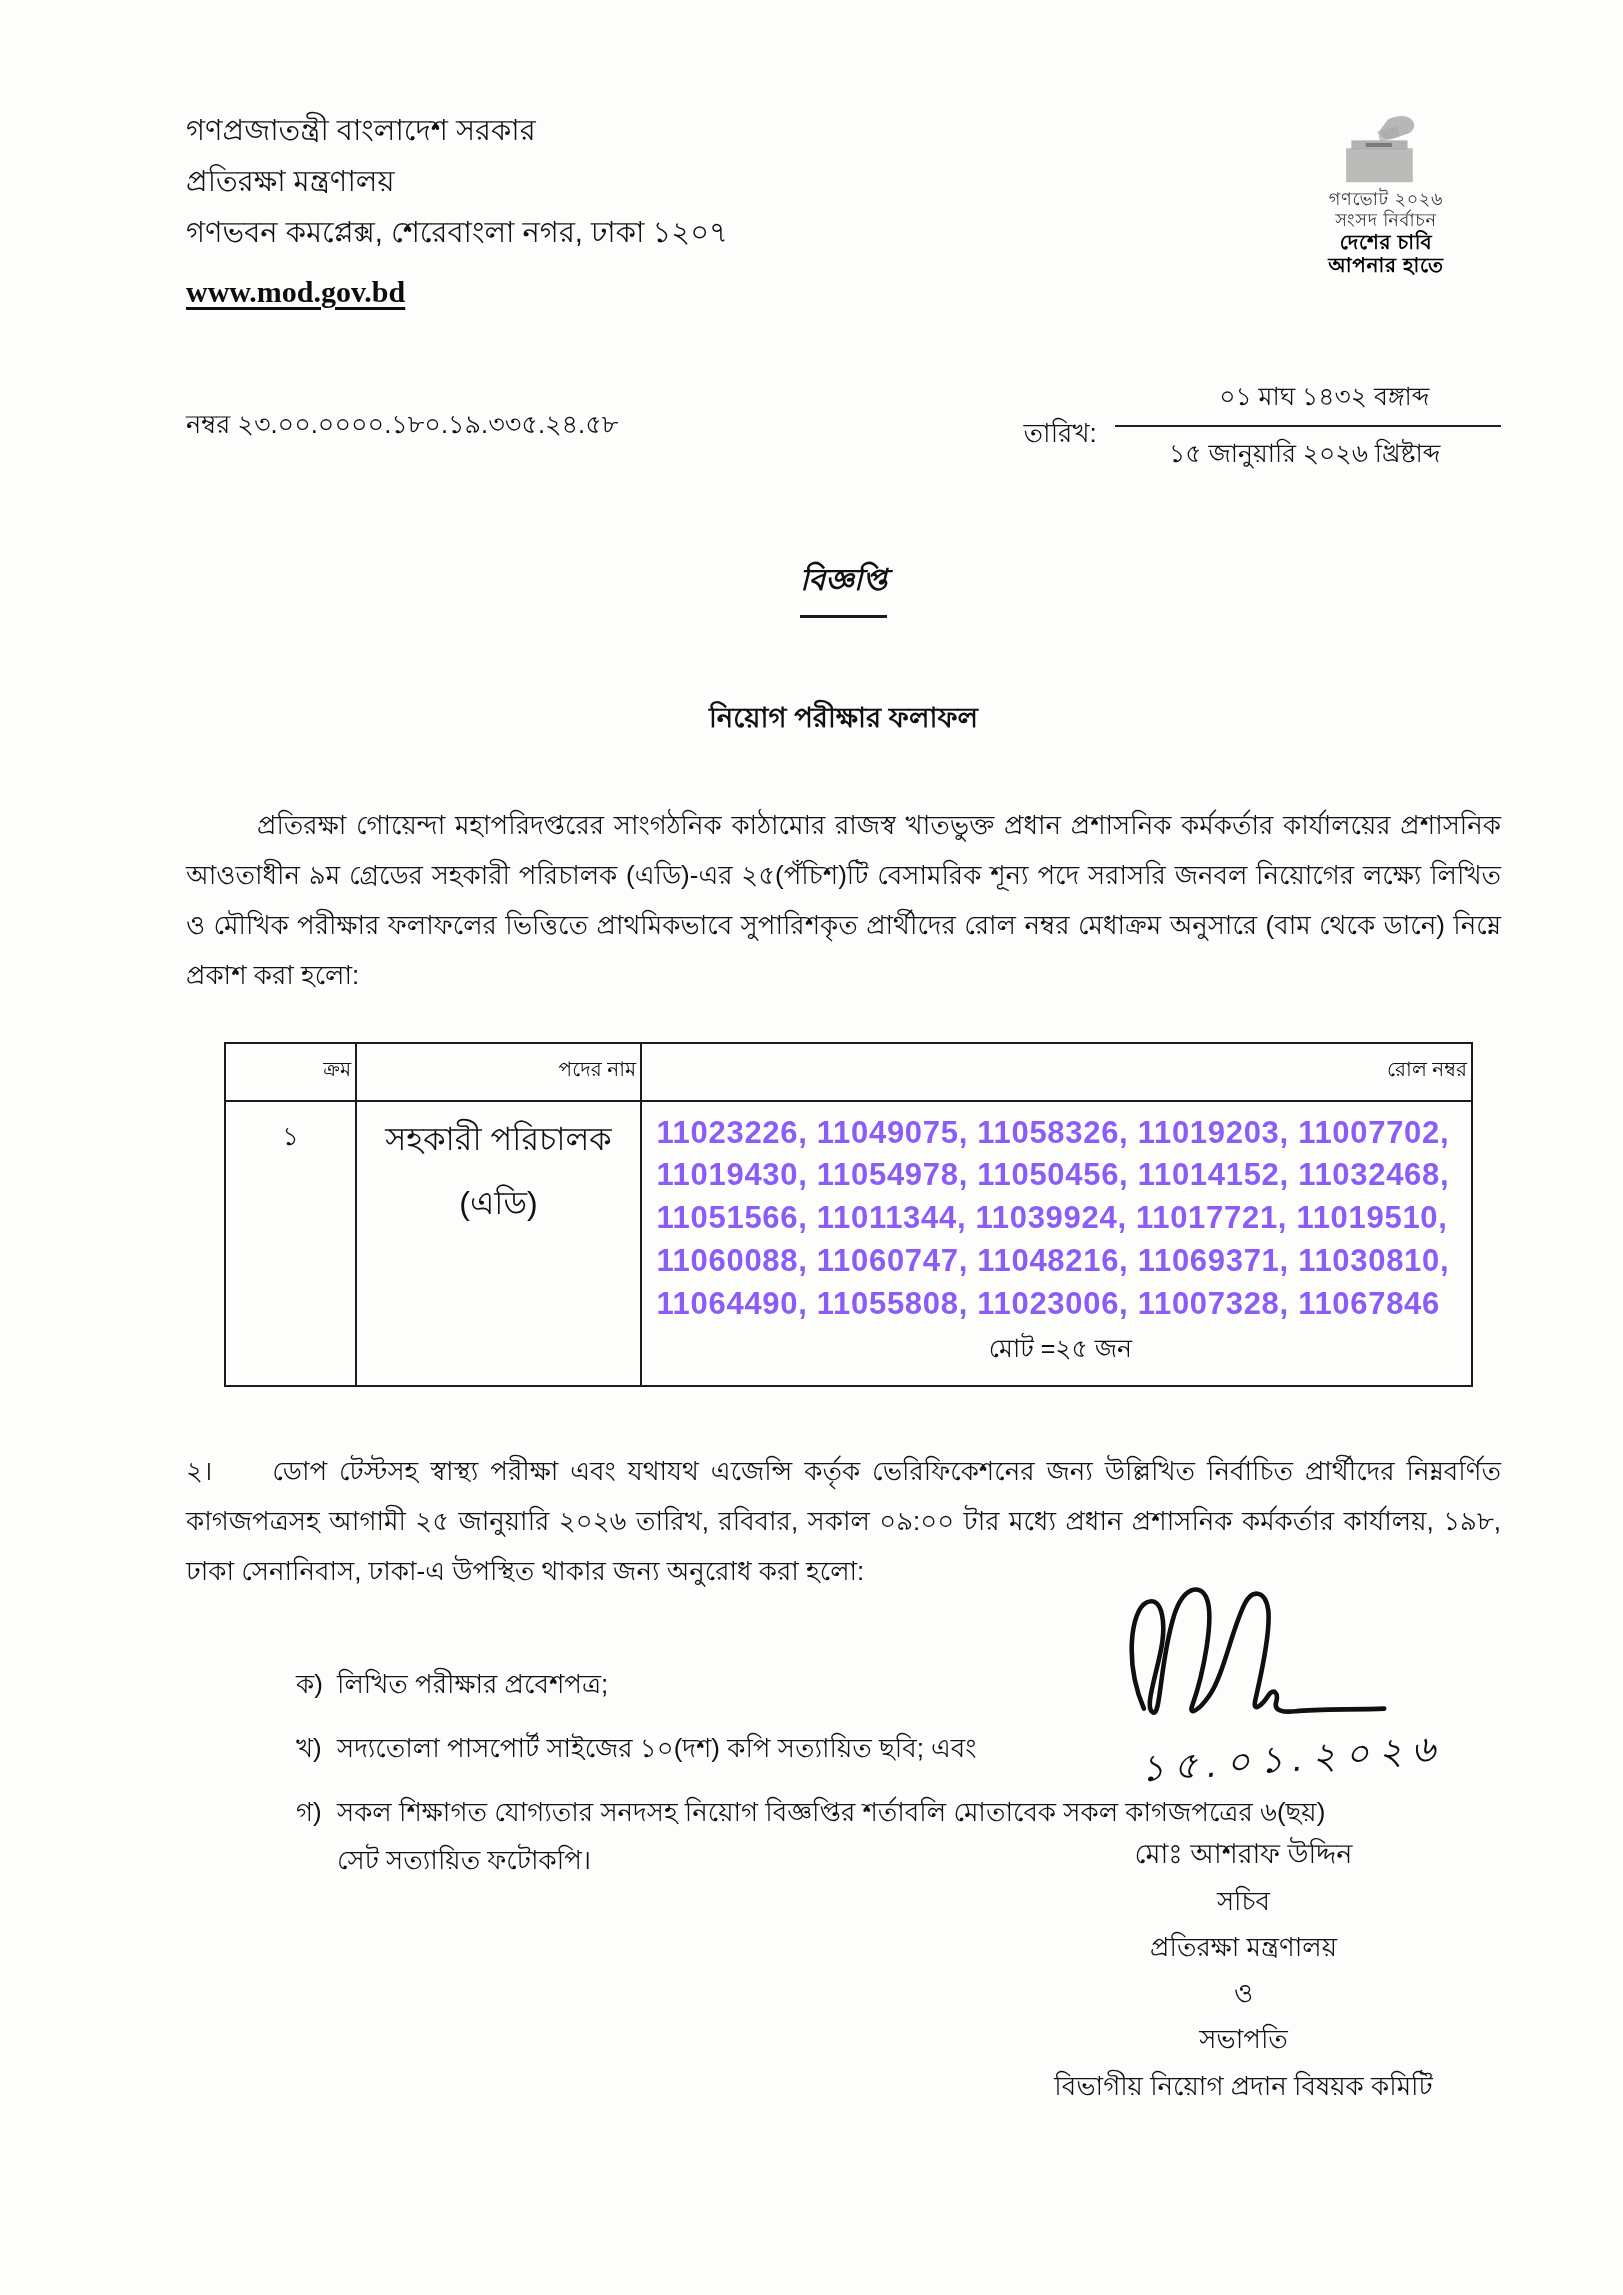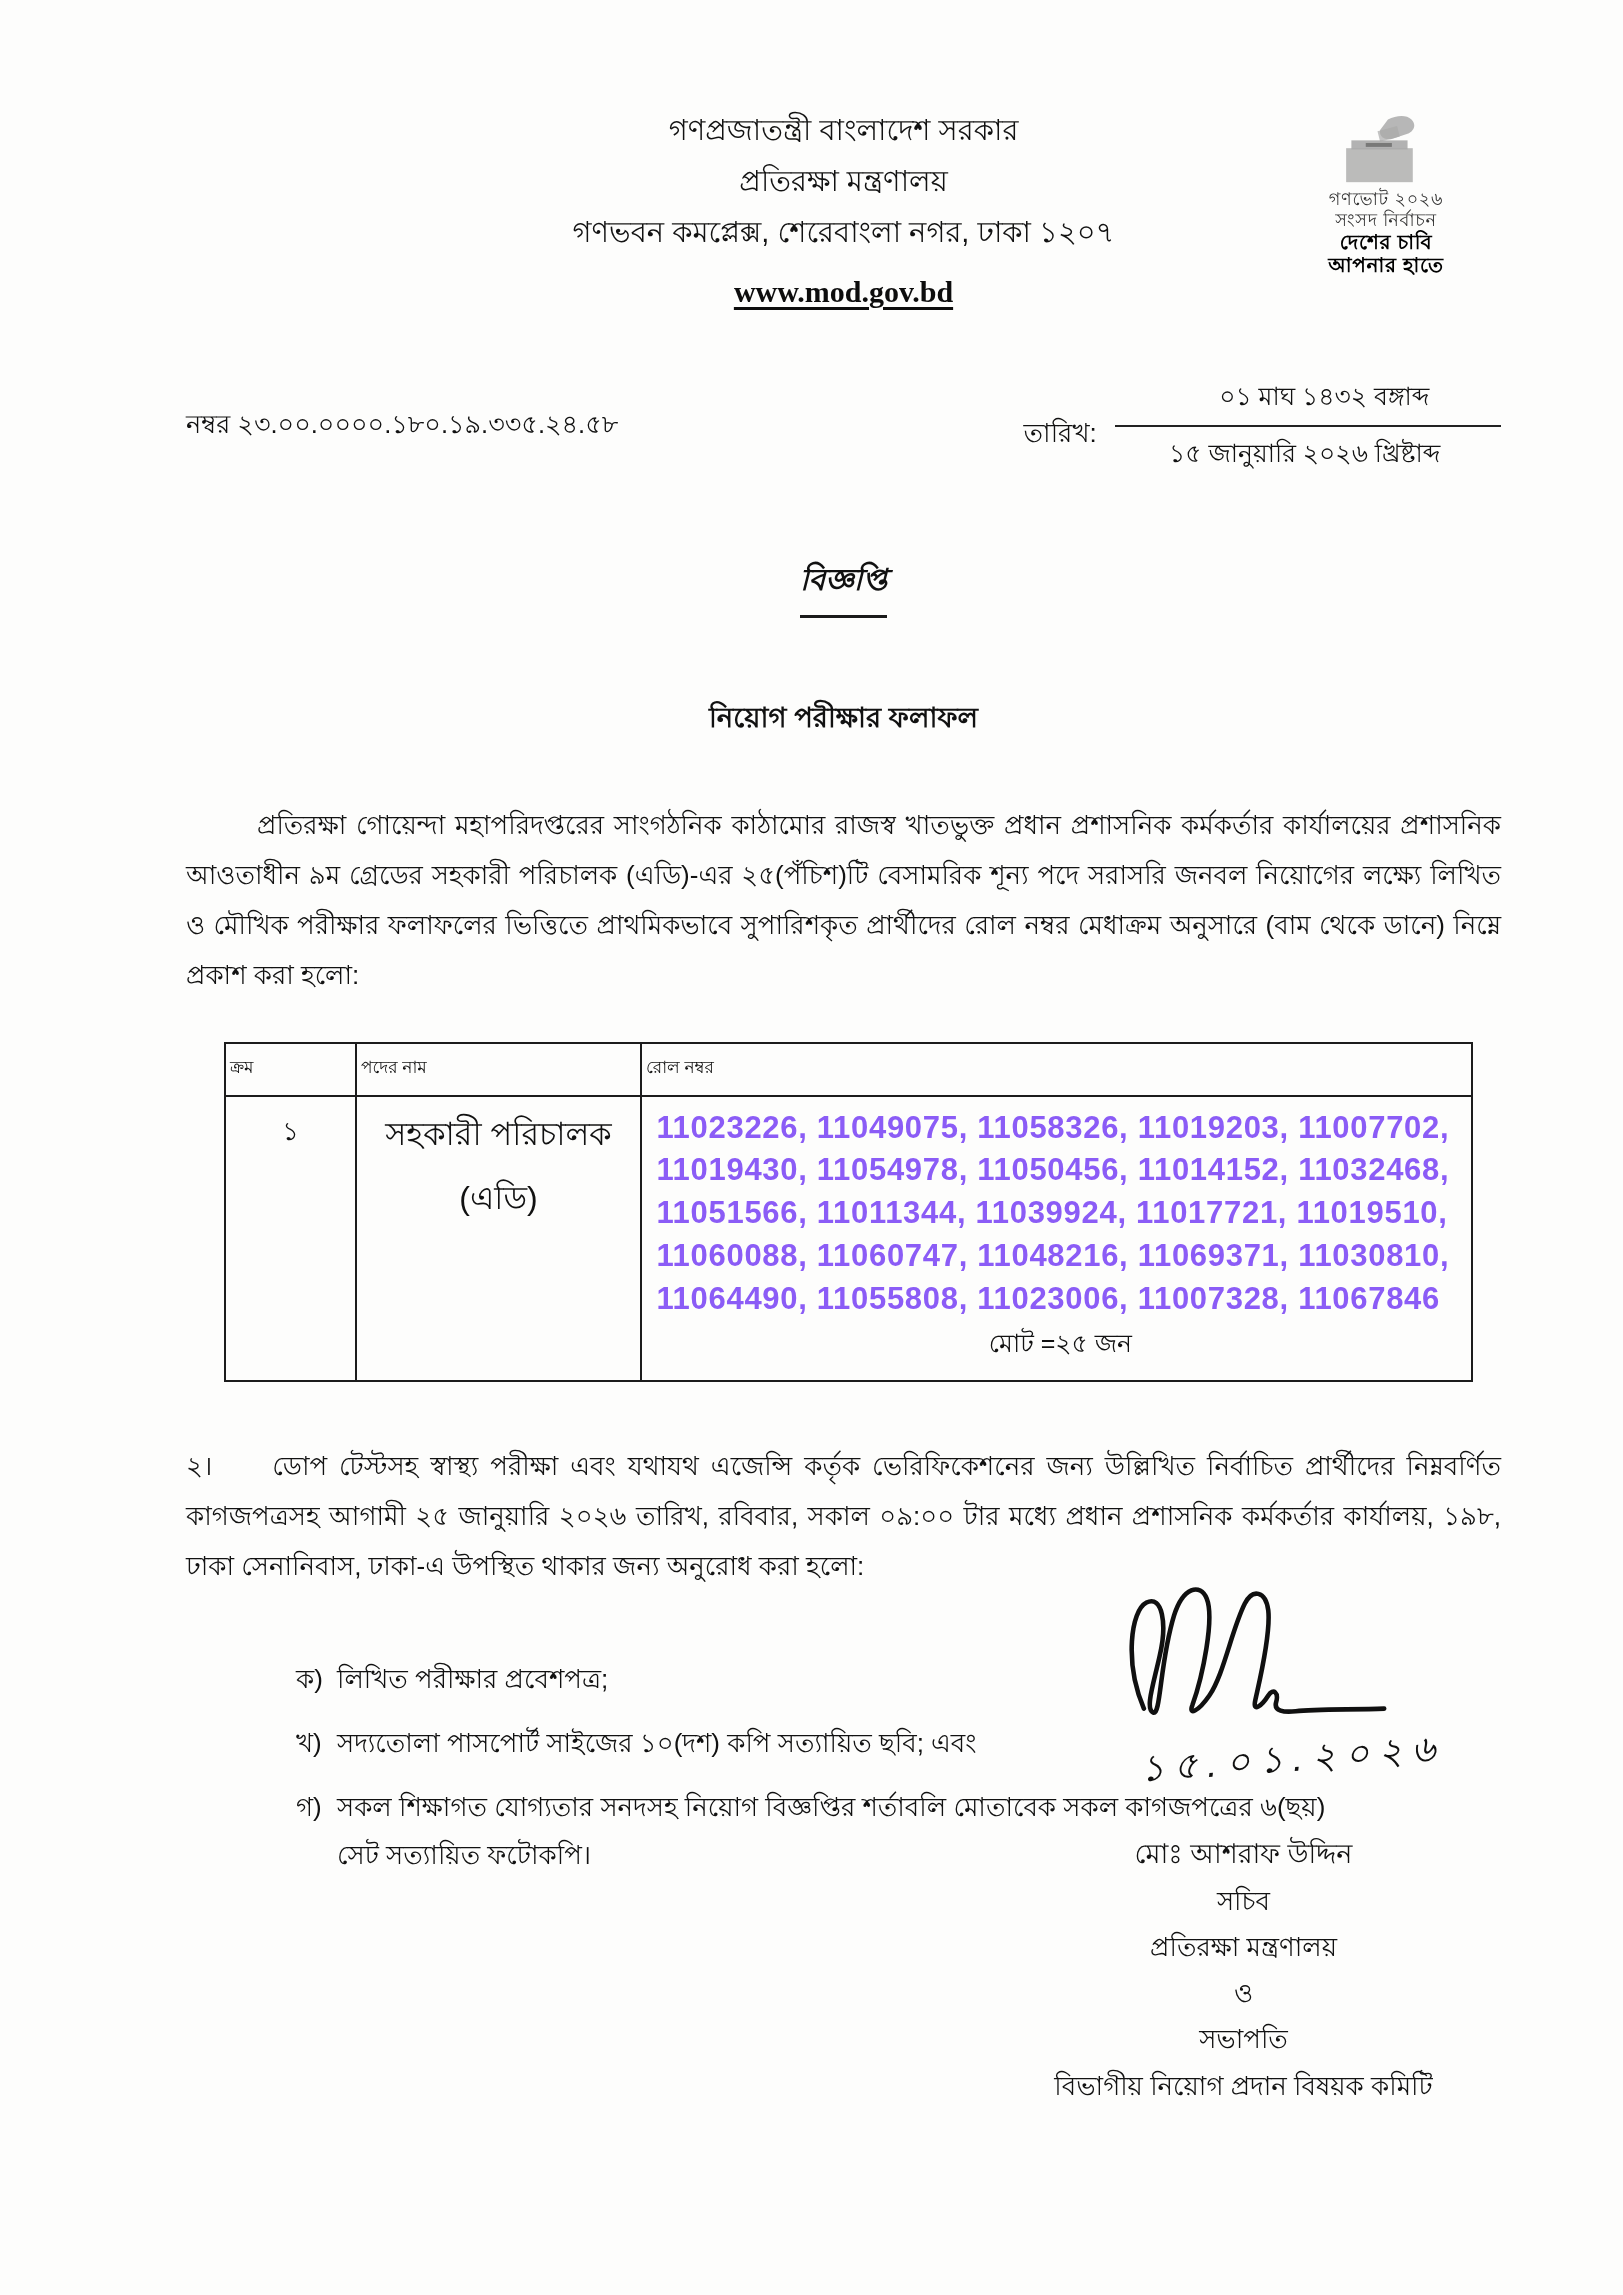--- a/index.html
+++ b/index.html
@@ -10,21 +10,21 @@
     position: relative;
     width: 1623px;
     height: 2295px;
     margin: 0 auto;
     background: #fdfdfc;
     padding: 105px 122px 0 186px;
     overflow: hidden;
   }
 
   
-  .letterhead { text-align: center; line-height: 1.75; }
+  .letterhead { text-align: left; line-height: 1.75; }
   .lh-line { font-size: 29px; color: #121212; }
   .lh-line.small { font-size: 27px; }
   .website {
     display: inline-block;
     margin-top: 9.2px;
     font-family: "Liberation Serif", serif;
     font-weight: bold;
     font-size: 30px;
     text-decoration: underline;
     text-underline-offset: 5.2px;
@@ -86,24 +86,24 @@
     width: 1247px;
     margin: 41px auto 0 38px;
     border-collapse: collapse;
     table-layout: fixed;
   }
   .results-table th, .results-table td {
     border: 2px solid #1c1c1c;
     vertical-align: top;
   }
   .results-table th {
-    font-size: 17px;
+    font-size: 20px;
     font-weight: normal;
     padding: 10.5px 3.9px 13px 3.9px;
-    text-align: left;
+    text-align: right;
     margin-left: 15px;
   }
   .col-serial { width: 131px; }
   .col-post   { width: 285px; }
   .col-roll   { width: 831px; }
   .cell-serial { text-align: center; font-size: 25.5px; padding-top: 14.4px; }
   .cell-post   { text-align: center; font-size: 32px; padding-top: 5px; line-height: 2.0; }
   .cell-roll   { padding: 9.2px 6.5px 6.5px 14.4px; }
   .roll-line {
     font-size: 31px;

